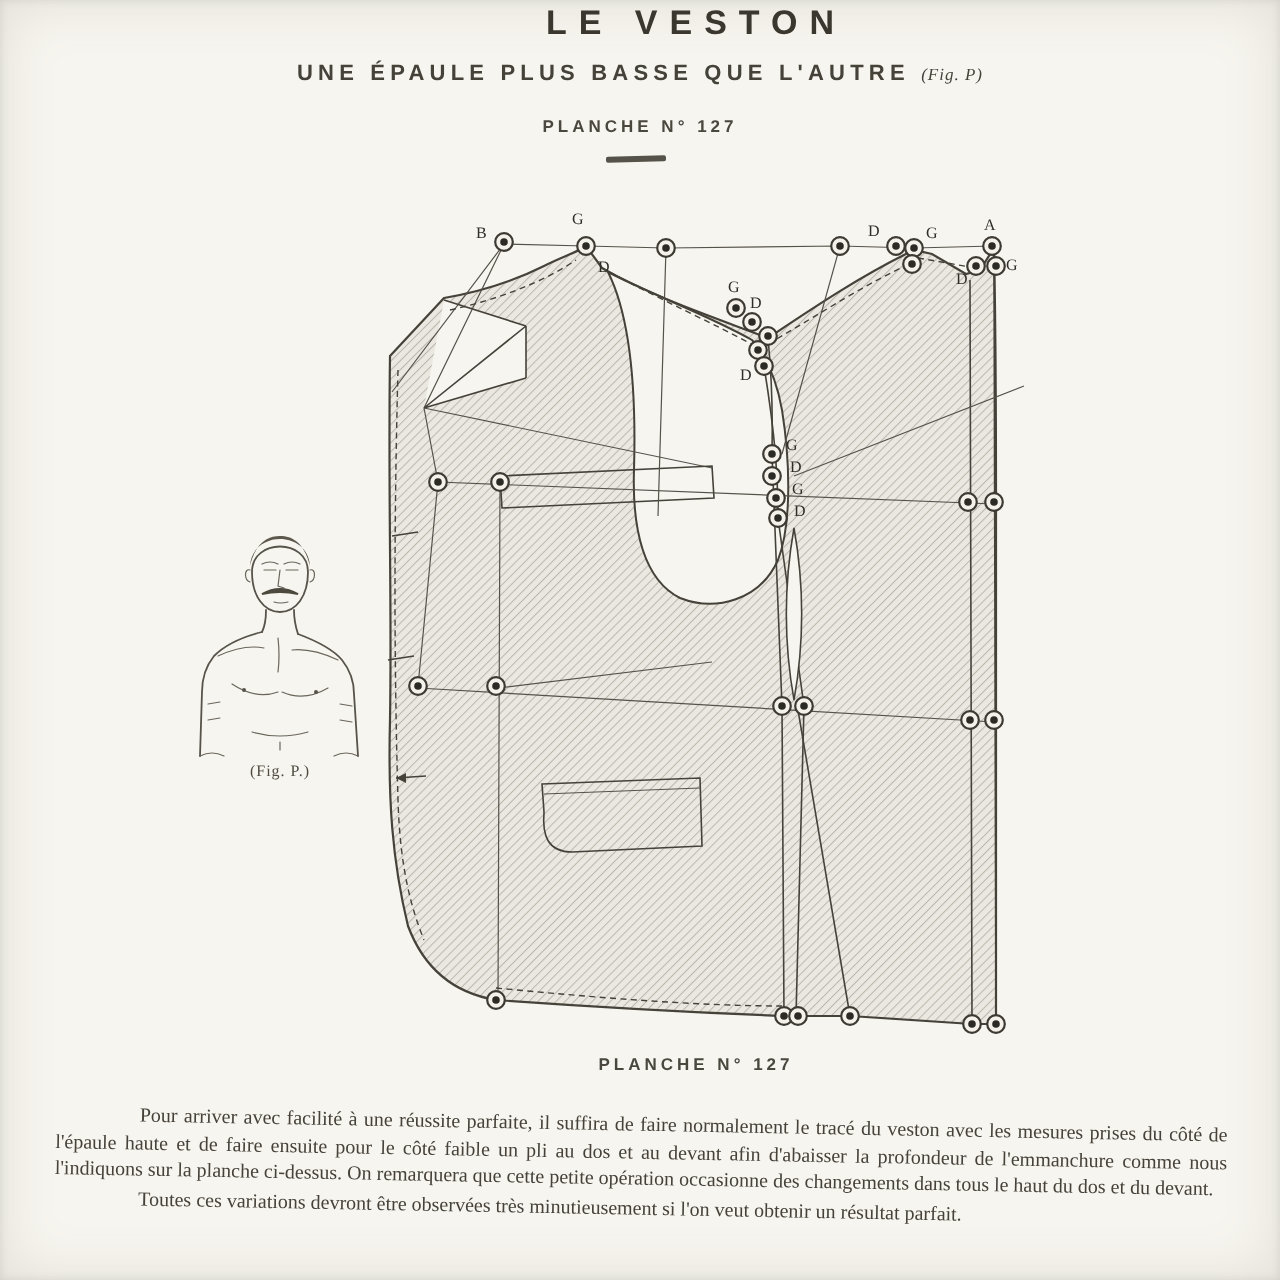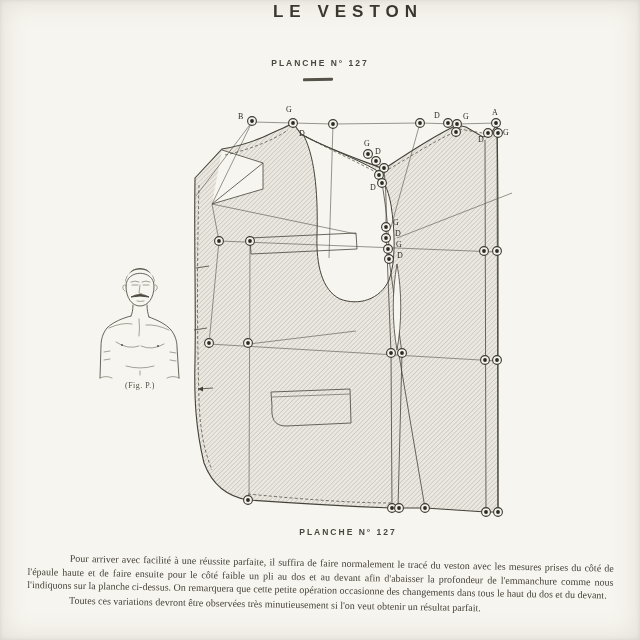--- a/index.html
+++ b/index.html
@@ -40,20 +40,24 @@
   .ddash{fill:none;stroke:#45423a;stroke-width:.7;stroke-dasharray:3 2.2;}
   .mline{fill:none;stroke:#57534a;stroke-width:.9;stroke-linecap:round;}
   .mthin{fill:none;stroke:#6a665c;stroke-width:.6;stroke-linecap:round;}
 </style>
 </head>
 <body>
 
 <div class="page">
 
   <div class="hdr-title">LE VESTON</div>
+  <div class="hdr-sub">
+    <span>UNE ÉPAULE PLUS BASSE QUE L'AUTRE</span>
+    <span class="figref">(Fig. P)</span>
+  </div>
   <div class="hdr-plate">PLANCHE N°  127</div>
   <div class="hdr-rule"></div>
 
   <svg id="pattern-svg" width="340" height="432" viewBox="186 92 340 432">
     <defs>
       <pattern id="hatch" patternUnits="userSpaceOnUse" width="3.2" height="3.2" patternTransform="rotate(45)">
         <rect width="3.2" height="3.2" fill="#eae8e0"></rect>
         <line x1="0" y1="0" x2="0" y2="3.2" stroke="#bab7ac" stroke-width="1"></line>
       </pattern>
     </defs>

